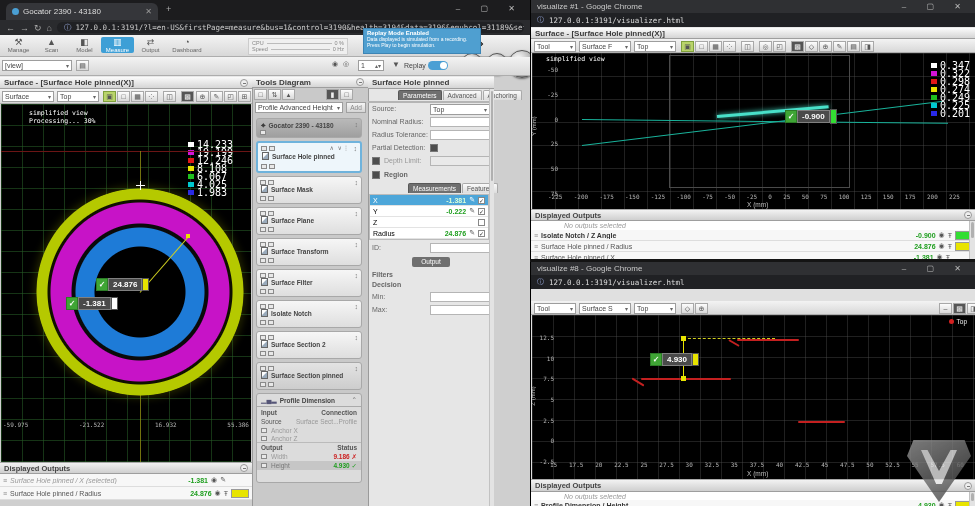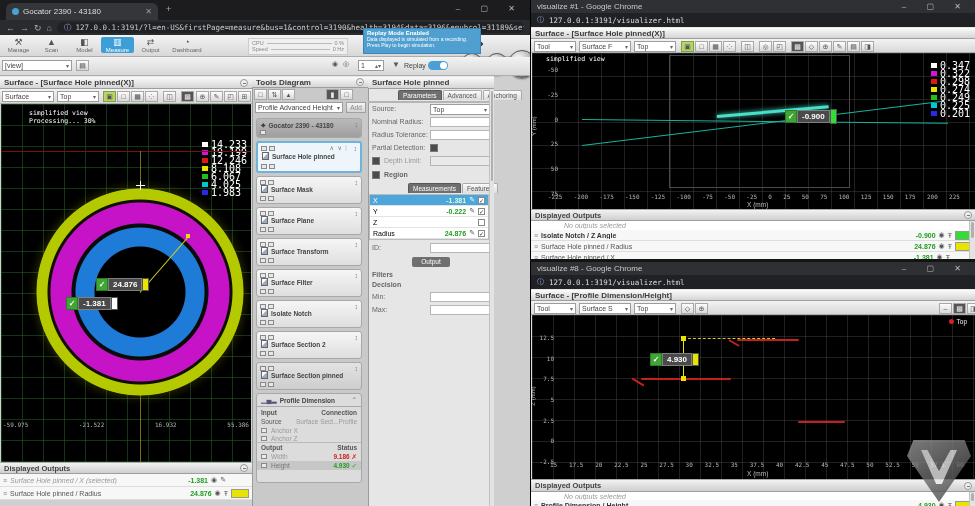--- a/index.html
+++ b/index.html
@@ -202,21 +202,21 @@
     <div class="icobtn">◰</div>
     <div class="icobtn">⊞</div>
   </div>
 
   <div class="blackvp gridL" style="left:1px;top:104px;width:250px;height:358px">
     <div class="mono" style="position:absolute;left:28px;top:5px;color:#fff;font-size:6.5px;line-height:8px">
       <div>simplified view</div>
       <div>Processing...  30%</div>
     </div>
 
-    <div class="abs" style="right:4px;top:36px">
+    <div class="abs" style="right:18px;top:36px">
       <div class="legrow">
           <span class="legsw" style="background-color: rgb(255, 255, 255);"></span>
           <span class="legval mono">14.233</span>
         </div>
       <div class="legrow">
           <span class="legsw" style="background-color: rgb(214, 19, 214);"></span>
           <span class="legval mono">19.199</span>
         </div>
       <div class="legrow">
           <span class="legsw" style="background-color: rgb(224, 23, 23);"></span>
@@ -671,23 +671,20 @@
 
 <div class="win" style="left:530px;top:262px;width:445px;height:244px;background:#e0e0e0;border-left:1px solid #000">
   <div class="abs" style="left:0;top:0;width:445px;height:13px;background:#2f3033;display:flex;align-items:center;padding:0 6px">
     <span class="ttl">visualize #8 - Google Chrome</span>
     <span class="winctl" style="margin-left:auto">–&nbsp;▢&nbsp;✕</span>
   </div>
   <div class="abs urlbar" style="left:0;top:13px;width:445px;height:14px;background:#202124">
     <span style="color:#9ad;font-size:7px">ⓘ</span>
     <span class="mono" style="font-size:7.5px;color:#ddd">127.0.0.1:3191/visualizer.html</span>
   </div>
-  <div class="abs panelhdr" style="left:0;top:27px;width:445px;height:12px">
-    <span>Surface - [Profile Dimension/Height]</span>
-  </div>
   <div class="abs vbar" style="left:0;top:39px;width:445px;height:14px"></div>
   <div class="abs ddl" style="left:3px;top:41px;width:42px">
       <span>Tool</span>
       <span class="caret">▾</span>
     </div>
   <div class="abs ddl" style="left:48px;top:41px;width:52px">
       <span>Surface S</span>
       <span class="caret">▾</span>
     </div>
   <div class="abs ddl" style="left:103px;top:41px;width:42px">

